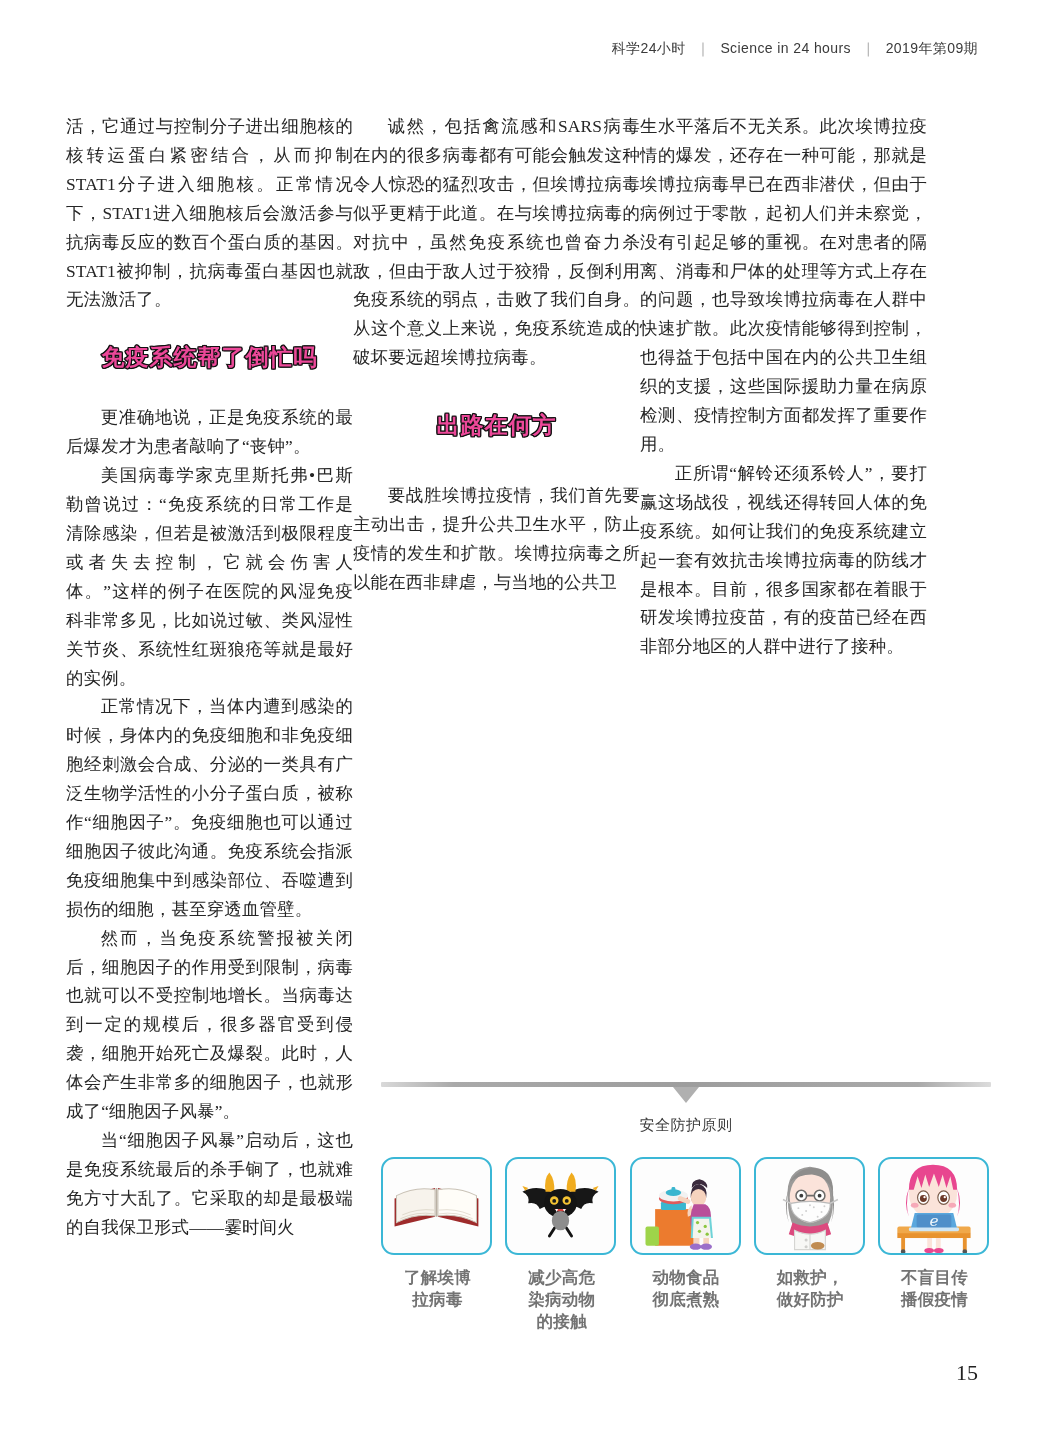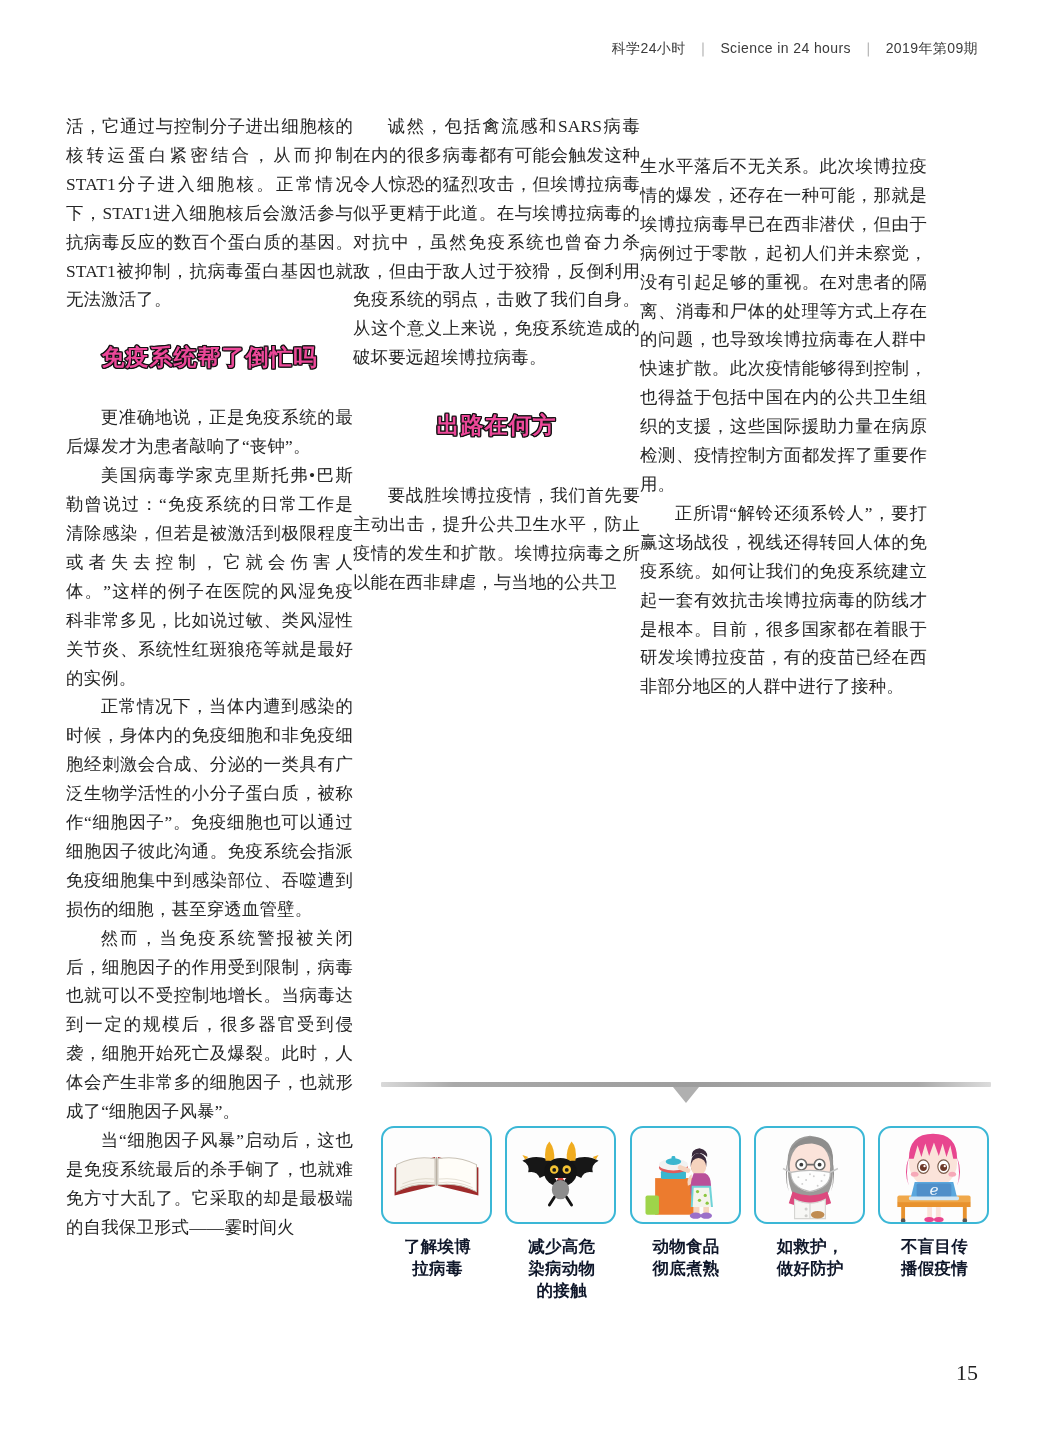--- a/index.html
+++ b/index.html
@@ -37,21 +37,21 @@
     position: absolute;
     top: 112px;
     left: 66px;
     width: 918px;
     display: flex;
   }
   .col {
     width: 287px;
     flex: 0 0 287px;
   }
-  .col-3 { position: relative; margin-top: 40px; }
+  .col-3 { position: relative; }
 
   p.body {
     margin: 0 0 0 0;
     font-size: 17.4px;
     line-height: 28.9px;
     text-align: justify;
     text-justify: inter-character;
     text-indent: 2em;
     letter-spacing: 0.2px;
     color: #252525;
@@ -135,21 +135,21 @@
     position: relative;
     overflow: hidden;
   }
   .card-caption {
     margin-top: 12px;
     text-align: center;
     font-family: "DejaVu Sans", "Liberation Sans", sans-serif;
     font-weight: bold;
     font-size: 16.5px;
     line-height: 22px;
-    color: #0f172a;
+    color: #737373;
     letter-spacing: 0.3px;
   }
   .card-caption .ln { display: block; }
   .art { position: absolute; inset: 0; }
 
   
   .folio {
     position: absolute;
     right: 72px;
     bottom: 48px;
@@ -194,20 +194,21 @@
 
 </div>
 
 <div class="infographic">
 
   <div class="info-bar-wrap">
     <div class="info-bar"></div>
     <div class="info-arrow"></div>
   </div>
 
+  <div class="info-title">安全防护原则</div>
 
   <div class="cards">
 
     <div class="card">
       <div class="card-frame">
         <svg class="art" viewBox="0 0 111 98">
           <path d="M12 70 L54 60 L54 30 L12 41 Z" fill="#9e2b2b"></path>
           <path d="M99 70 L57 60 L57 30 L99 41 Z" fill="#9e2b2b"></path>
           <path d="M14 66 Q34 56 54 59 L54 32 Q34 28 14 38 Z" fill="#f7f3ec" stroke="#c9c2b6" stroke-width="1.1"></path>
           <path d="M97 66 Q77 56 57 59 L57 32 Q77 28 97 38 Z" fill="#fffdf8" stroke="#c9c2b6" stroke-width="1.1"></path>

